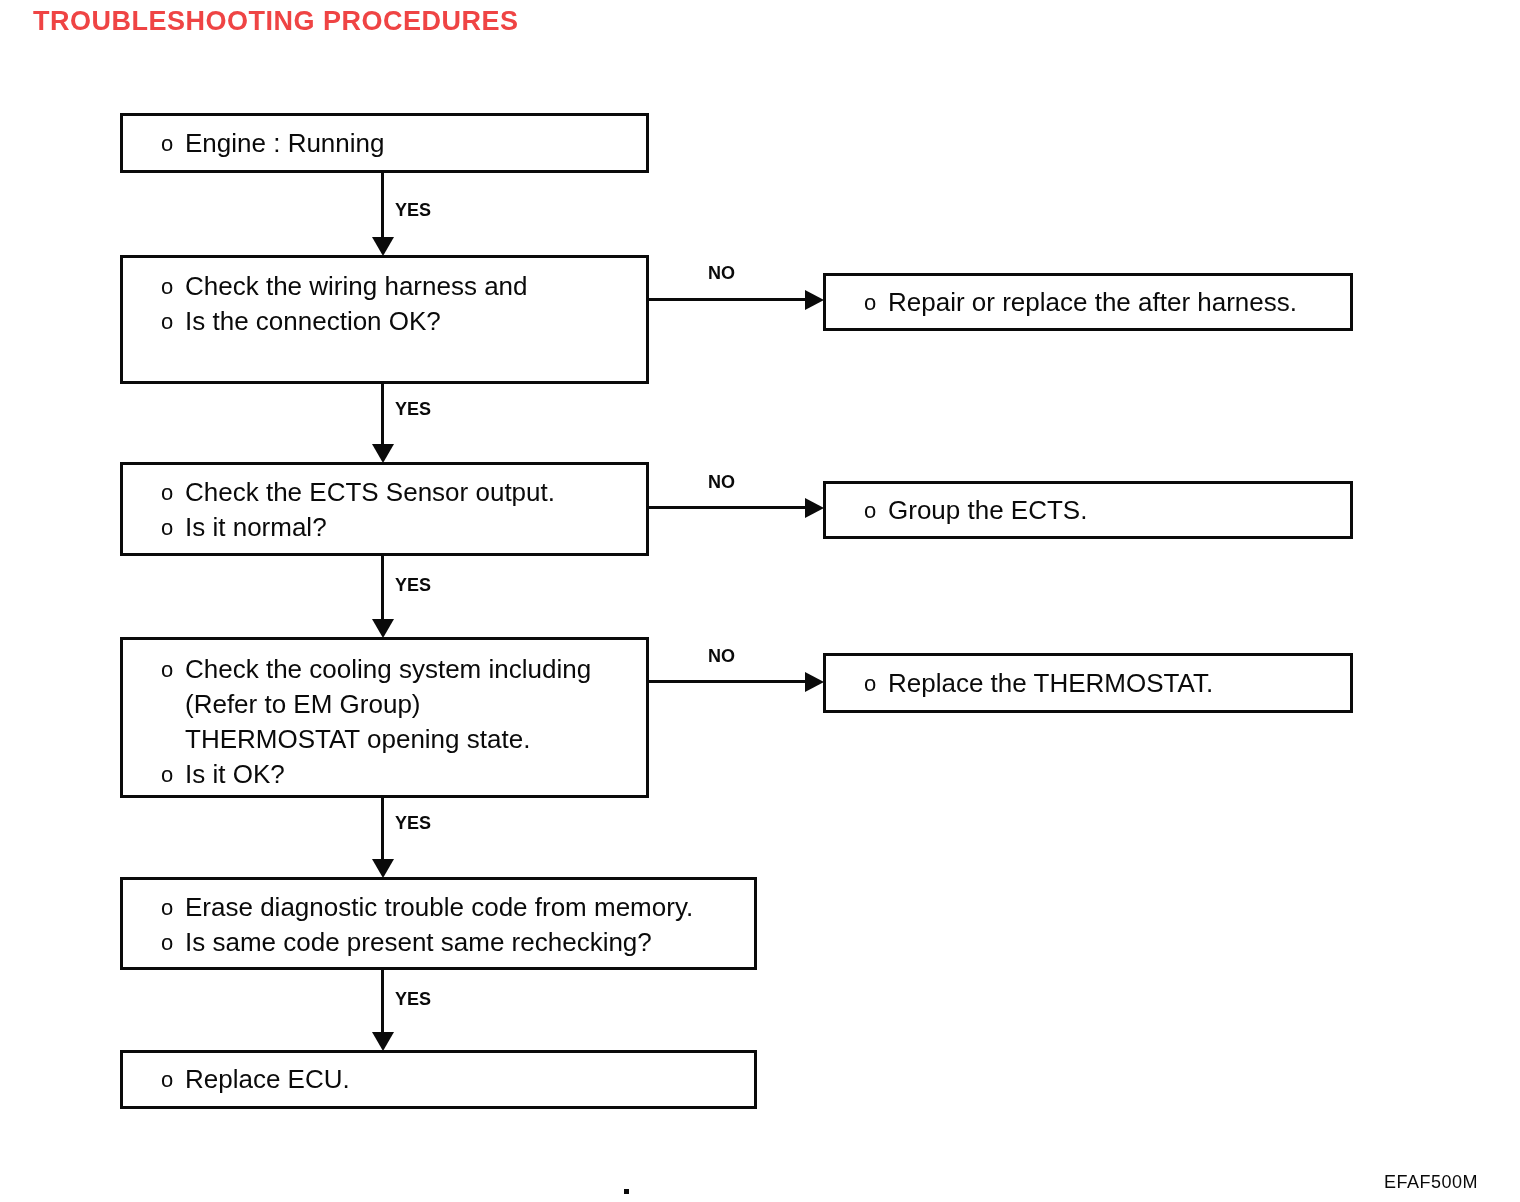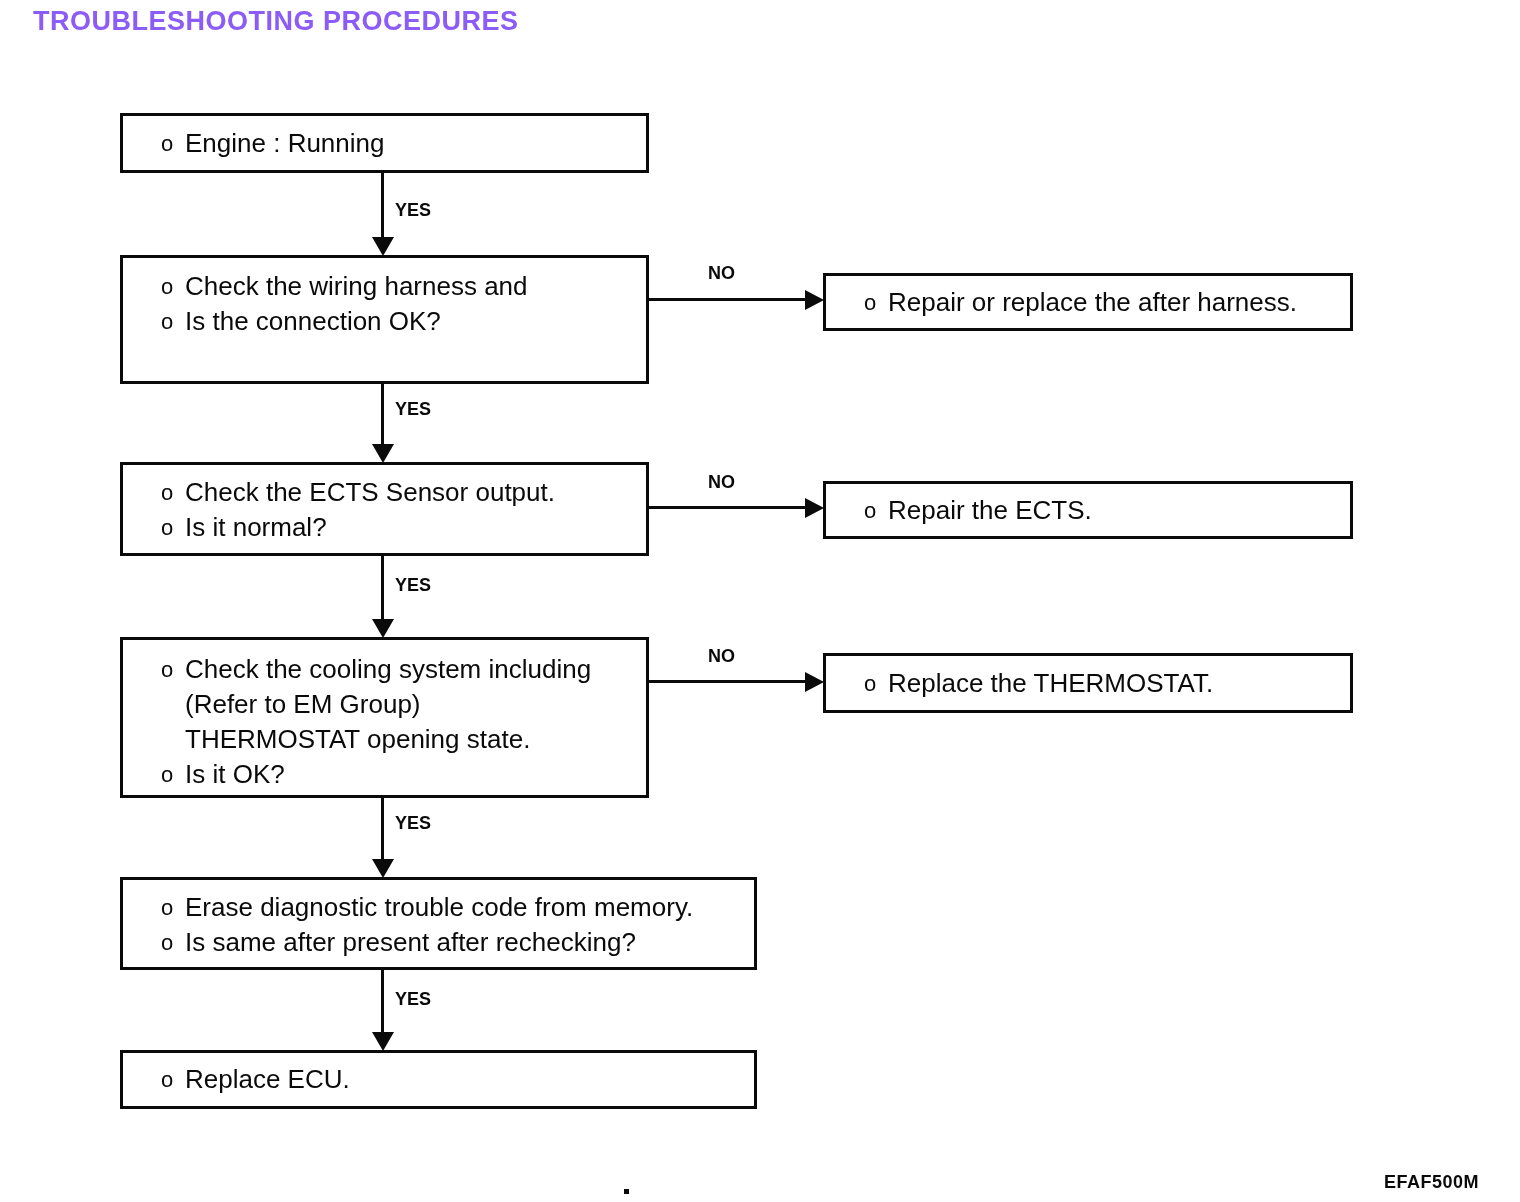--- a/index.html
+++ b/index.html
@@ -16,21 +16,21 @@
     color: #0a0a0a;
     overflow: hidden;
   }
   .page-title {
     position: absolute;
     left: 33px;
     top: 6px;
     font-size: 27px;
     font-weight: 800;
     letter-spacing: 0.5px;
-    color: #8b5cf6;
+    color: #ef4444;
     white-space: nowrap;
   }
   .node {
     position: absolute;
     box-sizing: border-box;
     border: 3px solid #0a0a0a;
     background: #ffffff;
   }
   .node.vcenter {
     display: flex;
@@ -86,21 +86,21 @@
     white-space: nowrap;
   }
   .edge-label.no {
     font-weight: 700;
   }
   .figure-code {
     position: absolute;
     left: 1384px;
     top: 1172px;
     font-size: 18px;
-    font-weight: 700;
+    font-weight: 400;
     letter-spacing: 0.5px;
   }
   .speck {
     position: absolute;
     left: 624px;
     top: 1189px;
     width: 5px;
     height: 5px;
     background: #0a0a0a;
   }
@@ -163,21 +163,21 @@
     </div>
   </div>
 
   <div class="hline" style="left:649px; top:506px; width:158px;"></div>
   <div class="arrow-right" style="left:805px; top:498px;"></div>
   <div class="edge-label no" style="left:708px; top:472px;">NO</div>
 
   <div class="node vcenter" style="left:823px; top:481px; width:530px; height:58px;">
     <div class="row">
       <span class="bullet">o</span>
-      <span class="ntext">Repair the ECTS.</span>
+      <span class="ntext">Group the ECTS.</span>
     </div>
   </div>
 
   <div class="vline" style="left:381px; top:554px; height:67px;"></div>
   <div class="arrow-down" style="left:372px; top:619px;"></div>
   <div class="edge-label" style="left:395px; top:575px;">YES</div>
 
   <div class="node" style="left:120px; top:637px; width:529px; height:161px; padding-top:12px;">
     <div class="row">
       <span class="bullet">o</span>
@@ -212,21 +212,21 @@
   <div class="arrow-down" style="left:372px; top:859px;"></div>
   <div class="edge-label" style="left:395px; top:813px;">YES</div>
 
   <div class="node" style="left:120px; top:877px; width:637px; height:93px; padding-top:10px;">
     <div class="row">
       <span class="bullet">o</span>
       <span class="ntext">Erase diagnostic trouble code from memory.</span>
     </div>
     <div class="row">
       <span class="bullet">o</span>
-      <span class="ntext">Is same after present after rechecking?</span>
+      <span class="ntext">Is same code present same rechecking?</span>
     </div>
   </div>
 
   <div class="vline" style="left:381px; top:968px; height:64px;"></div>
   <div class="arrow-down" style="left:372px; top:1032px;"></div>
   <div class="edge-label" style="left:395px; top:989px;">YES</div>
 
   <div class="node vcenter" style="left:120px; top:1050px; width:637px; height:59px;">
     <div class="row">
       <span class="bullet">o</span>

